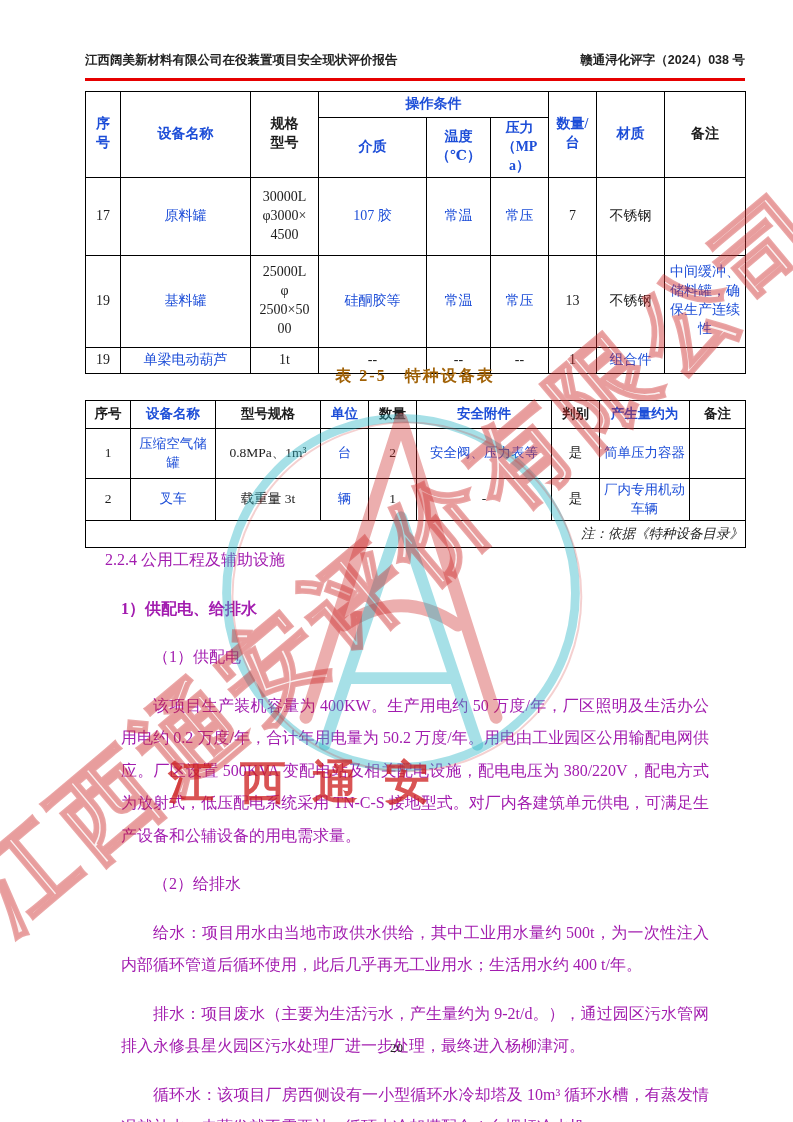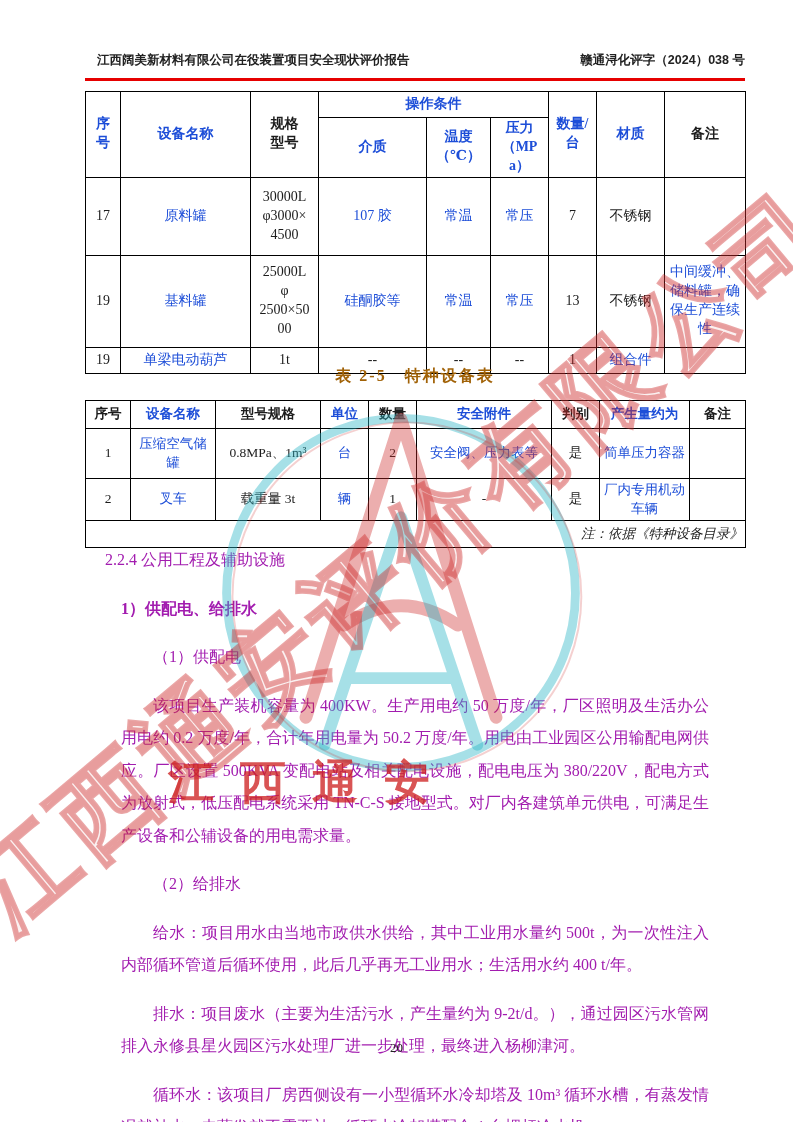--- a/index.html
+++ b/index.html
@@ -6,21 +6,21 @@
   .page{
     position:relative;width:793px;height:1122px;margin:0 auto;
     background:#ffffff;overflow:hidden;
     font-family:"Liberation Serif","DejaVu Serif",serif;color:#1c1c1c;
   }
   
   .hdr{
     position:absolute;left:85px;right:48px;top:52px;
     display:flex;justify-content:space-between;align-items:flex-end;
     font-family:"Liberation Sans","DejaVu Sans",sans-serif;
-    font-size:12.5px;font-weight:bold;color:#222;margin-left:12px;
+    font-size:12.5px;font-weight:bold;color:#222;
   }
   .red-rule{position:absolute;left:85px;right:48px;top:78px;height:3px;background:#e60000;}
   
   table{border-collapse:collapse;table-layout:fixed;}
   .t1,.t2{position:absolute;left:85px;width:660px;font-size:14px;}
   .t1{top:91px;}
   .t2{top:400px;font-size:13.5px;}
   th,td{
     border:1px solid #000;text-align:center;vertical-align:middle;
     padding:1px 2px;white-space:pre-line;word-break:break-all;line-height:1.35;

